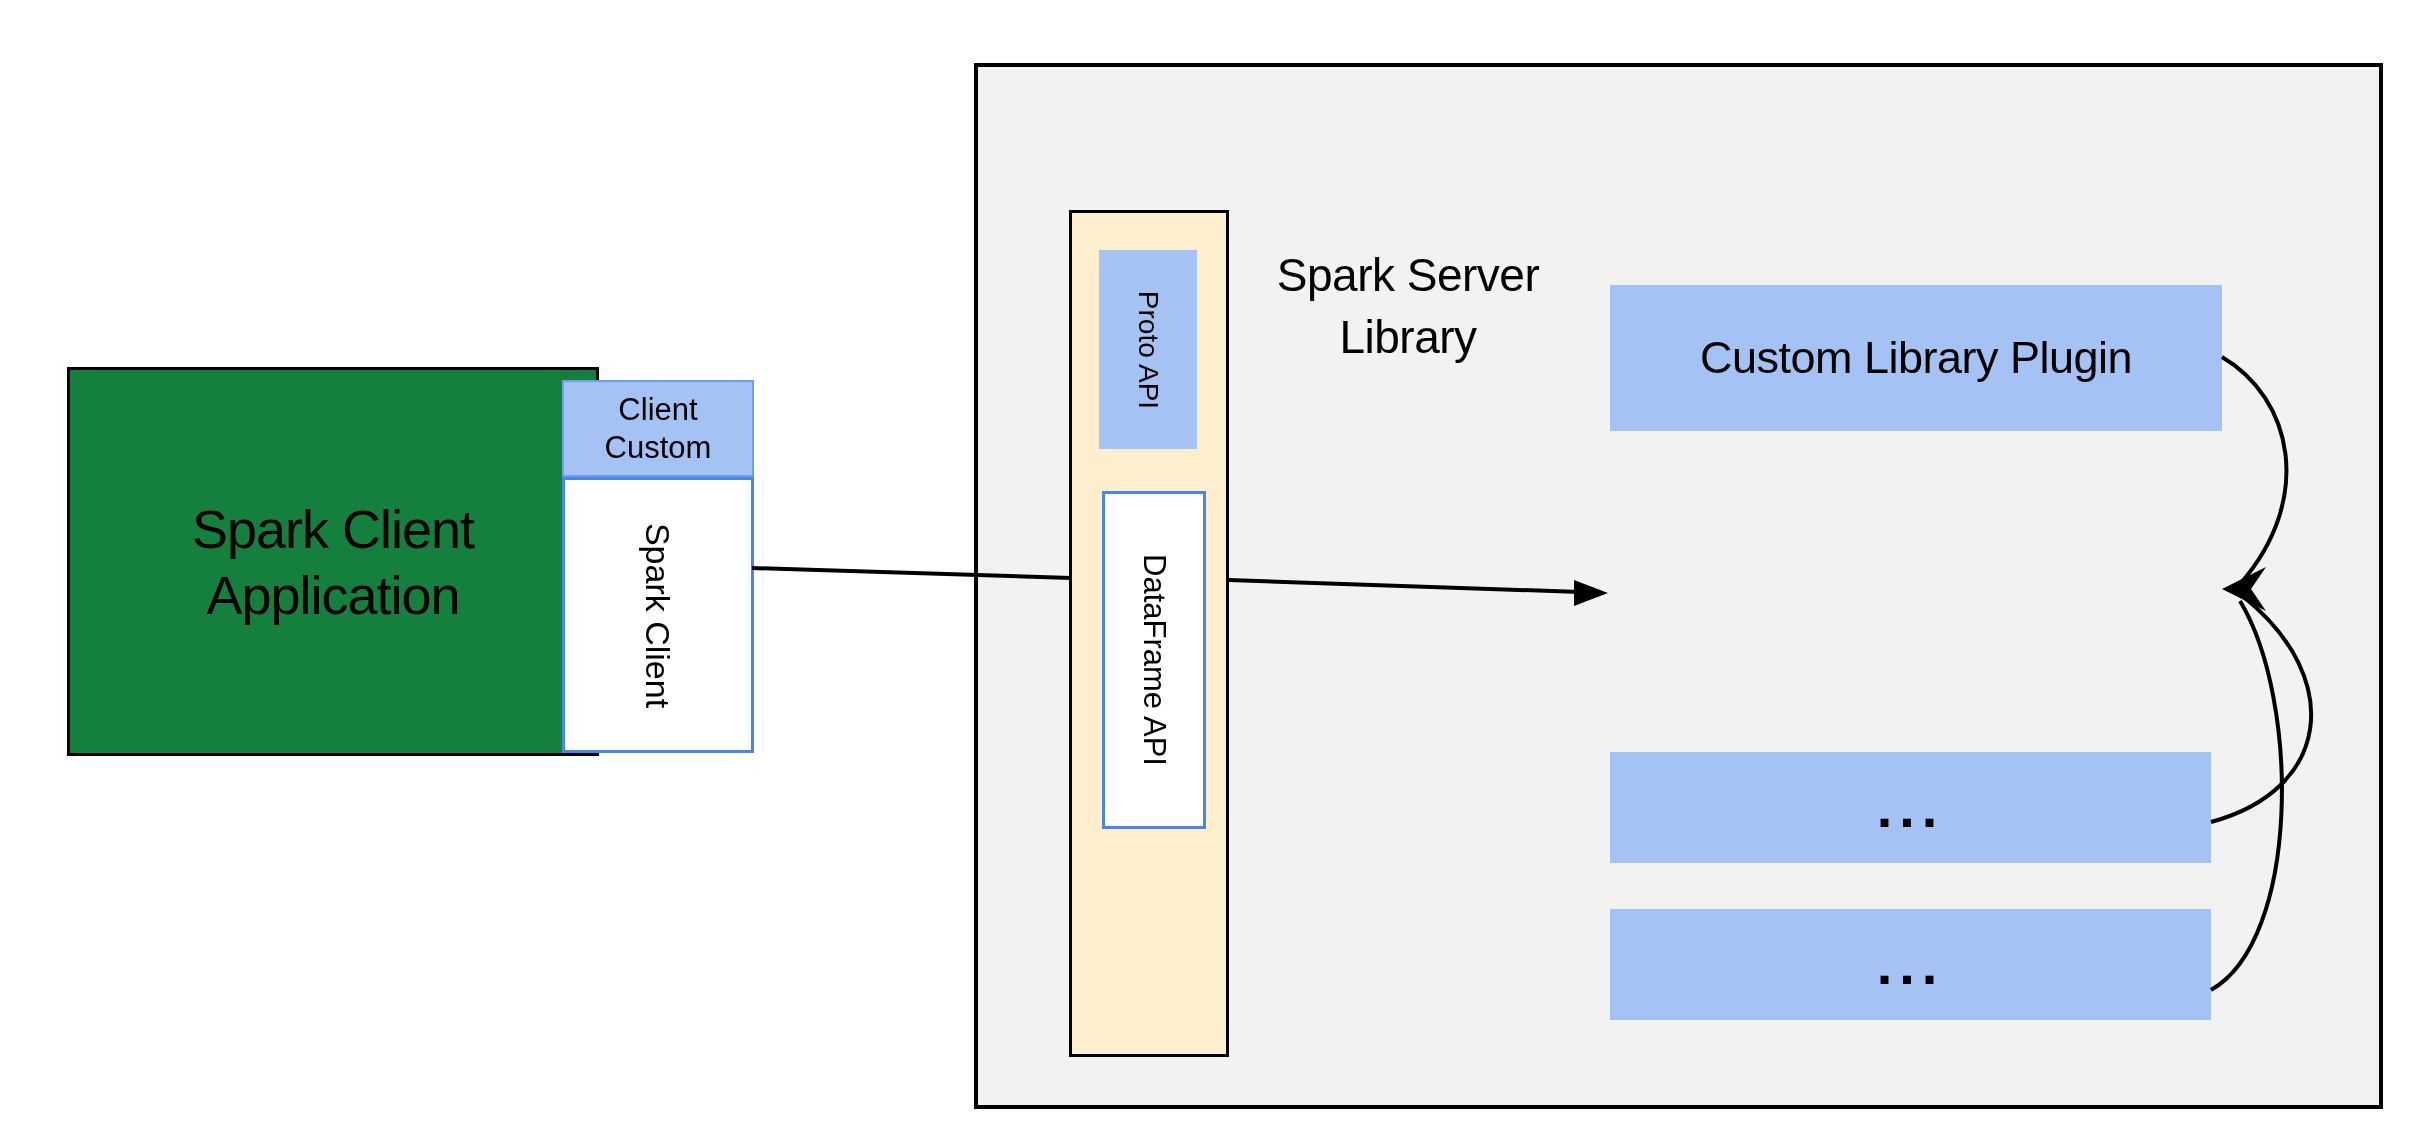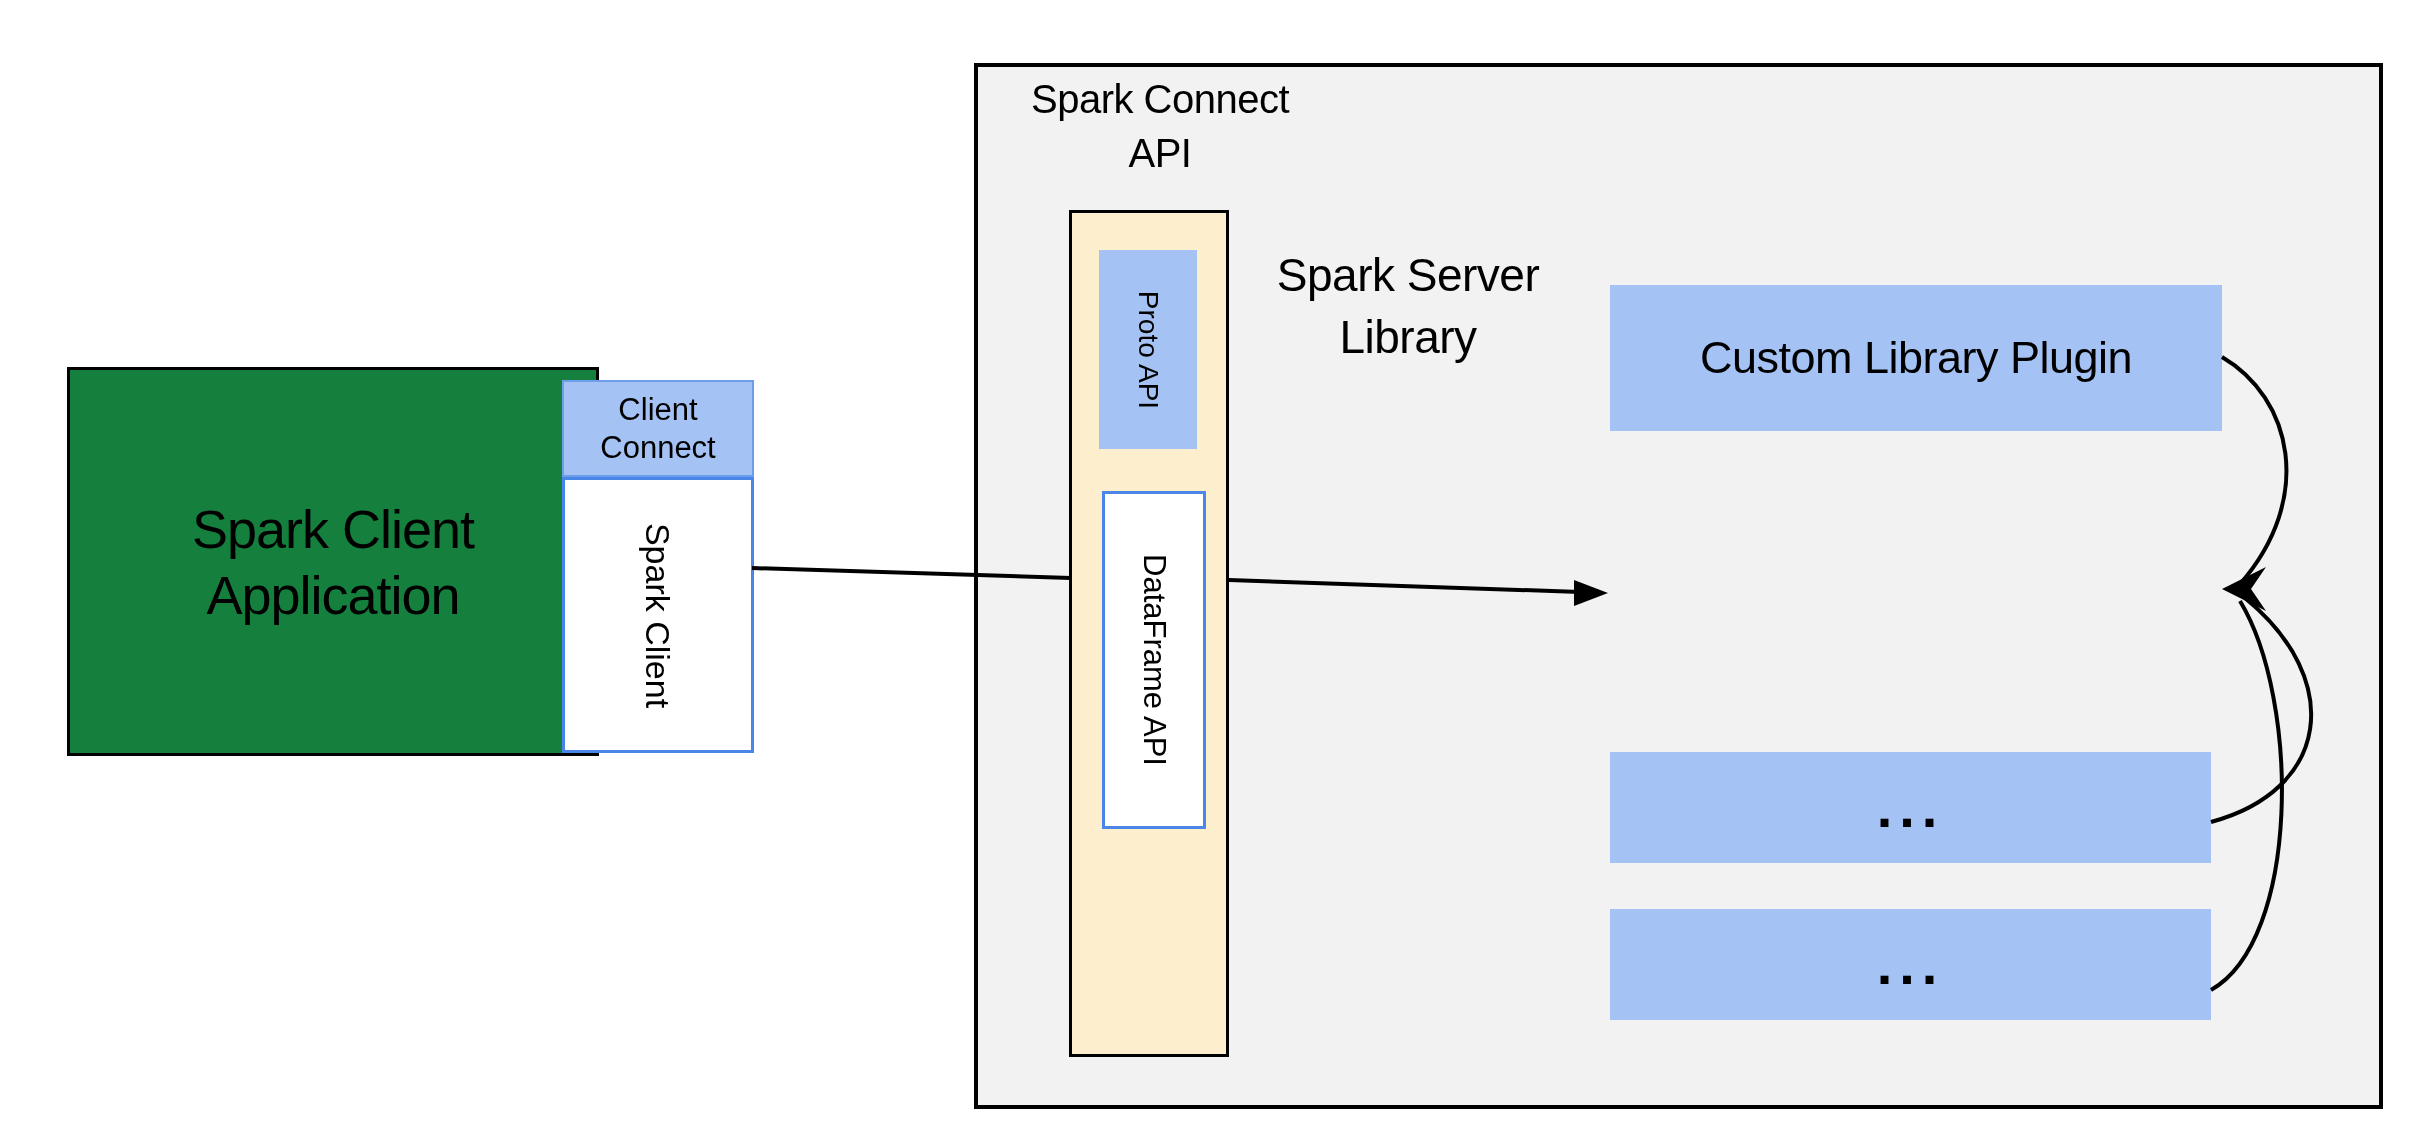--- a/index.html
+++ b/index.html
@@ -43,27 +43,26 @@
   .vtext{transform:rotate(90deg);white-space:nowrap;}
 
   .overlay{position:absolute;left:0;top:0;width:2435px;height:1135px;pointer-events:none;}
 </style>
 </head>
 <body>
 
 <div class="canvas">
 
   <div class="abs gray-box"></div>
-  <div class="abs connect-label">Spark Connect API</div>
 
   <div class="abs green-box">
     <span class="lbl">Spark Client Application</span>
   </div>
   <div class="abs pkg-box">
-    <span class="lbl">Client Connect</span>
+    <span class="lbl">Client Custom</span>
   </div>
   <div class="abs sclient-box">
     <span class="vtext">Spark Client</span>
   </div>
 
   <div class="abs yellow-box"></div>
   <div class="abs proto-box">
     <span class="vtext">Proto API</span>
   </div>
   <div class="abs dfapi-box">

